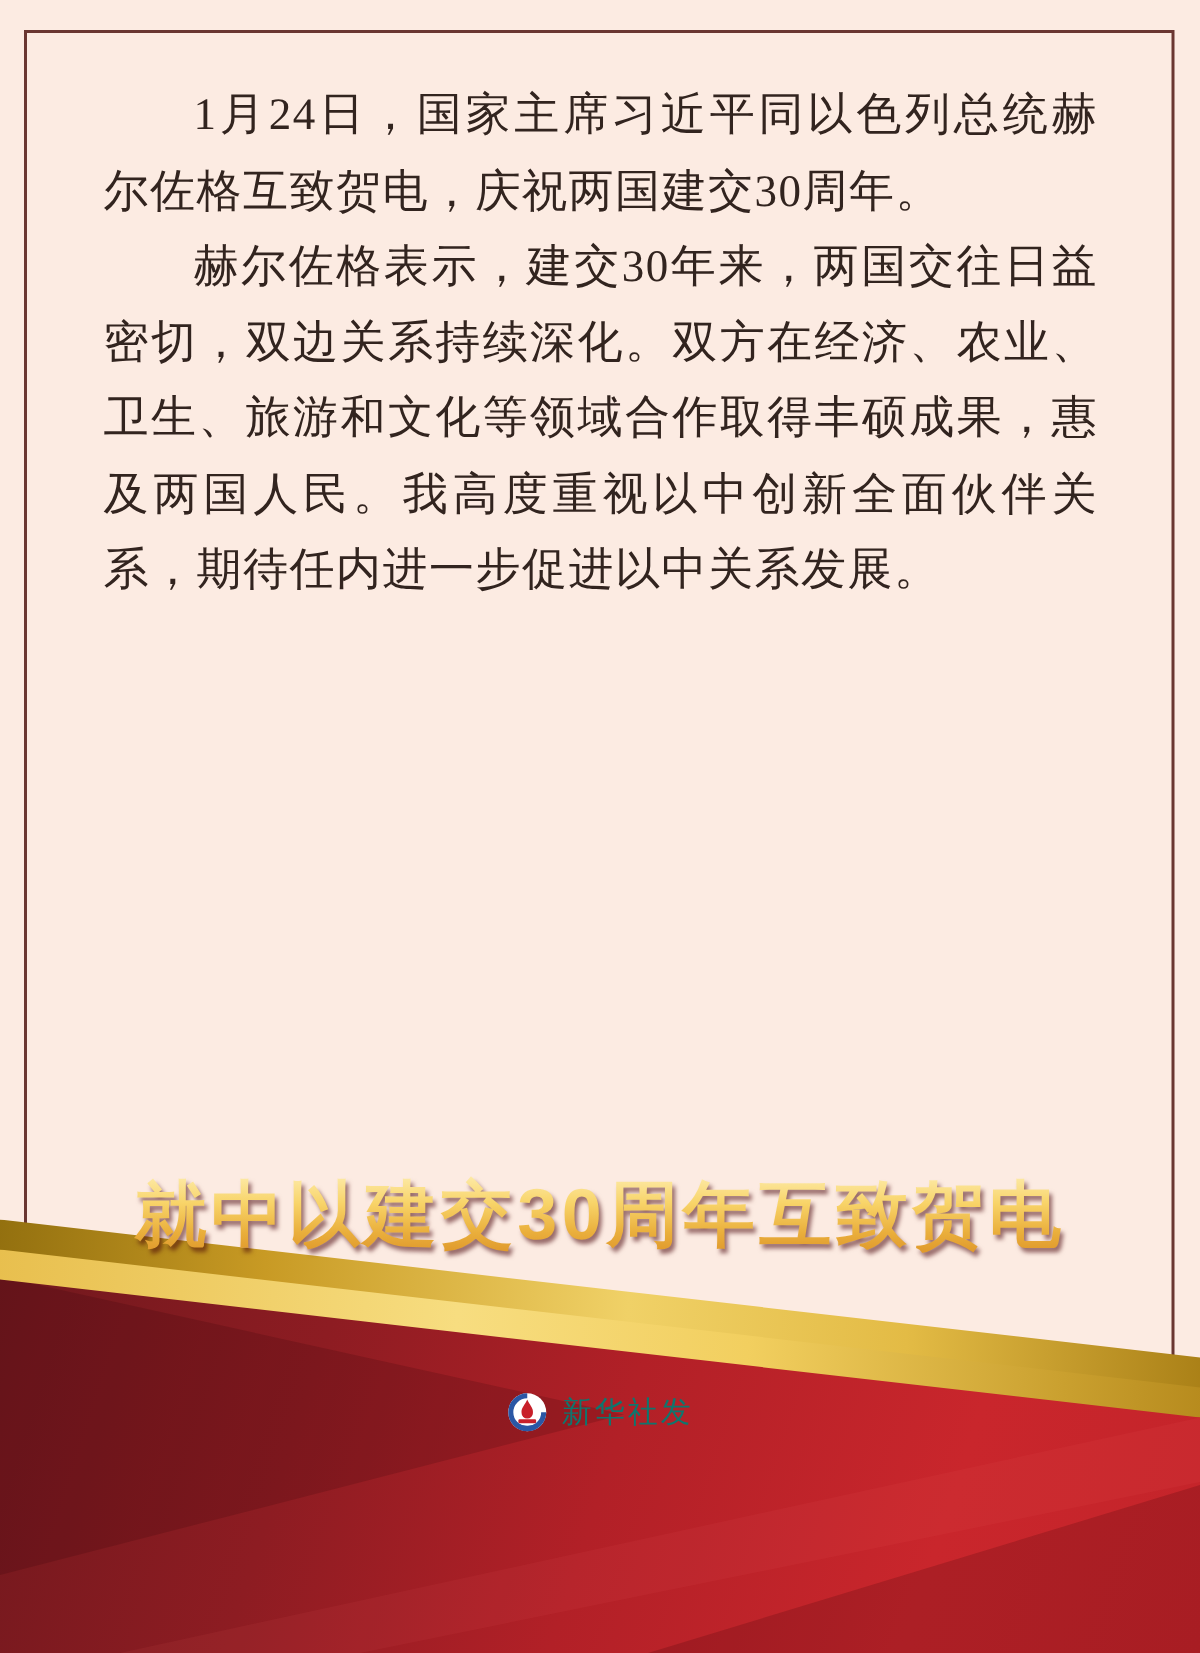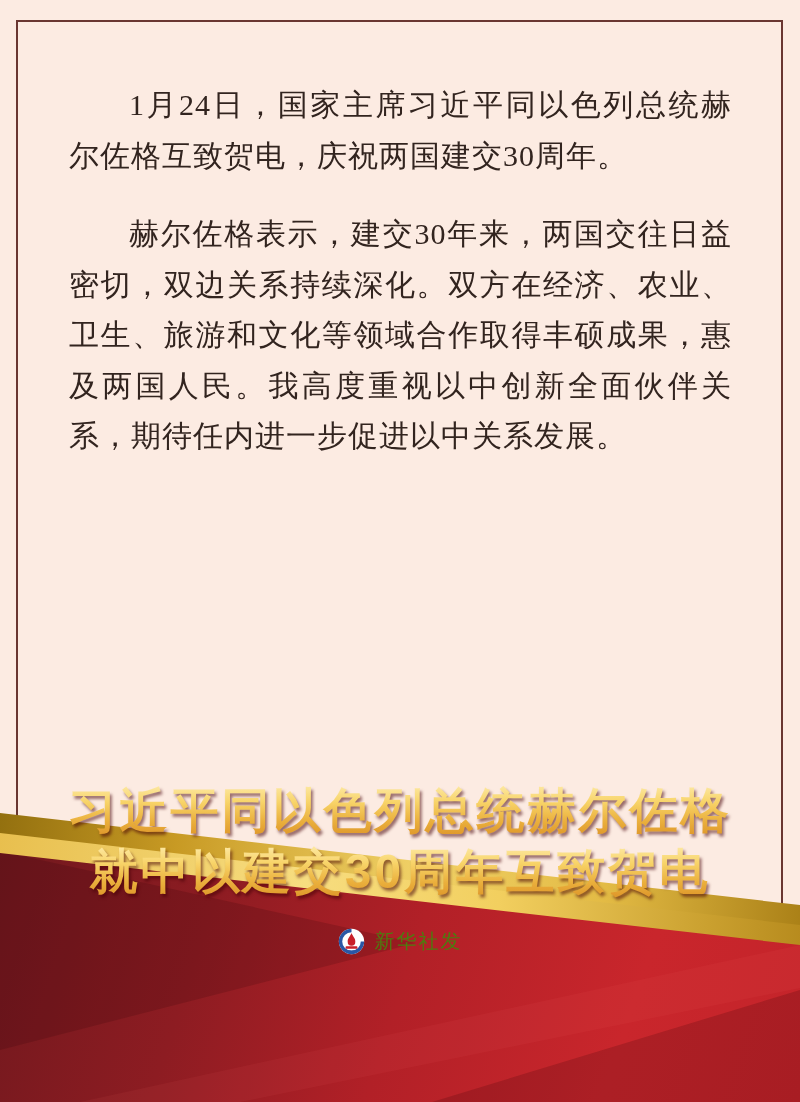--- a/index.html
+++ b/index.html
@@ -34,21 +34,20 @@
     z-index: 2;
     color: #32241f;
   }
   .article p {
     font-size: 30px;
     line-height: 50.5px;
     letter-spacing: 1px;
     text-align: justify;
     text-indent: 2em;
     font-weight: 500;
-    margin-top: 28px;
   }
 
   
   .banner {
     position: absolute;
     left: 0;
     top: 780px;
     width: 800px;
     height: 322px;
     z-index: 3;
@@ -110,21 +109,21 @@
     display: flex;
     align-items: center;
     justify-content: center;
     gap: 10px;
     z-index: 4;
   }
   .credit-logo { width: 27px; height: 27px; display: block; }
   .credit-text {
     font-family: "Liberation Sans", sans-serif;
     font-size: 20px;
-    color: #4d7c0f;
+    color: #0f766e;
     letter-spacing: 2px;
     text-align: center;
   }
 </style>
 </head>
 <body>
 
 <div class="page">
 
   <div class="frame"></div>
@@ -136,21 +135,20 @@
 
   <div class="banner">
     <div class="red-area"></div>
     <div class="facet-dark-left"></div>
     <div class="facet-sheen"></div>
     <div class="facet-dark-bottom-right"></div>
     <div class="gold-band-top"></div>
     <div class="gold-band-bottom"></div>
 
     <div class="title-block">
-      <div class="title-line">习近平同以色列总统赫尔佐格</div>
       <div class="title-line">就中以建交30周年互致贺电</div>
     </div>
 
     <div class="credit-row">
       <svg class="credit-logo" viewBox="0 0 32 32" xmlns="http://www.w3.org/2000/svg">
         <circle cx="16" cy="16" r="15" fill="#ffffff"></circle>
         <path d="M16 3 A13 13 0 1 0 29 16" fill="none" stroke="#2a57a5" stroke-width="4"></path>
         <path d="M16 6 c-1.5 4 -5 6.5 -4.5 10.5 a4.5 4.5 0 0 0 9 0 C21 12.5 17.5 10 16 6 z" fill="#c8202a"></path>
         <rect x="9" y="21.5" width="14" height="3.2" rx="1" fill="#c8202a"></rect>
         <path d="M8 26 q8 3.5 16 0" fill="none" stroke="#2a57a5" stroke-width="2"></path>

